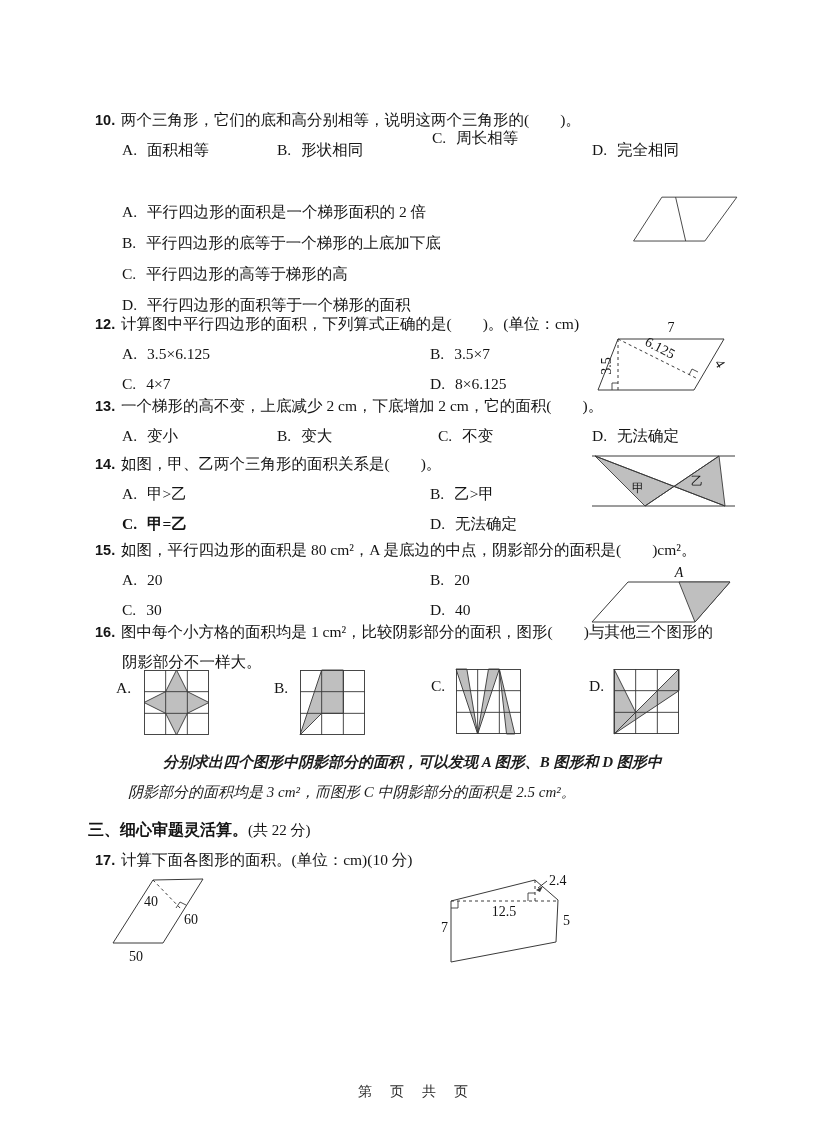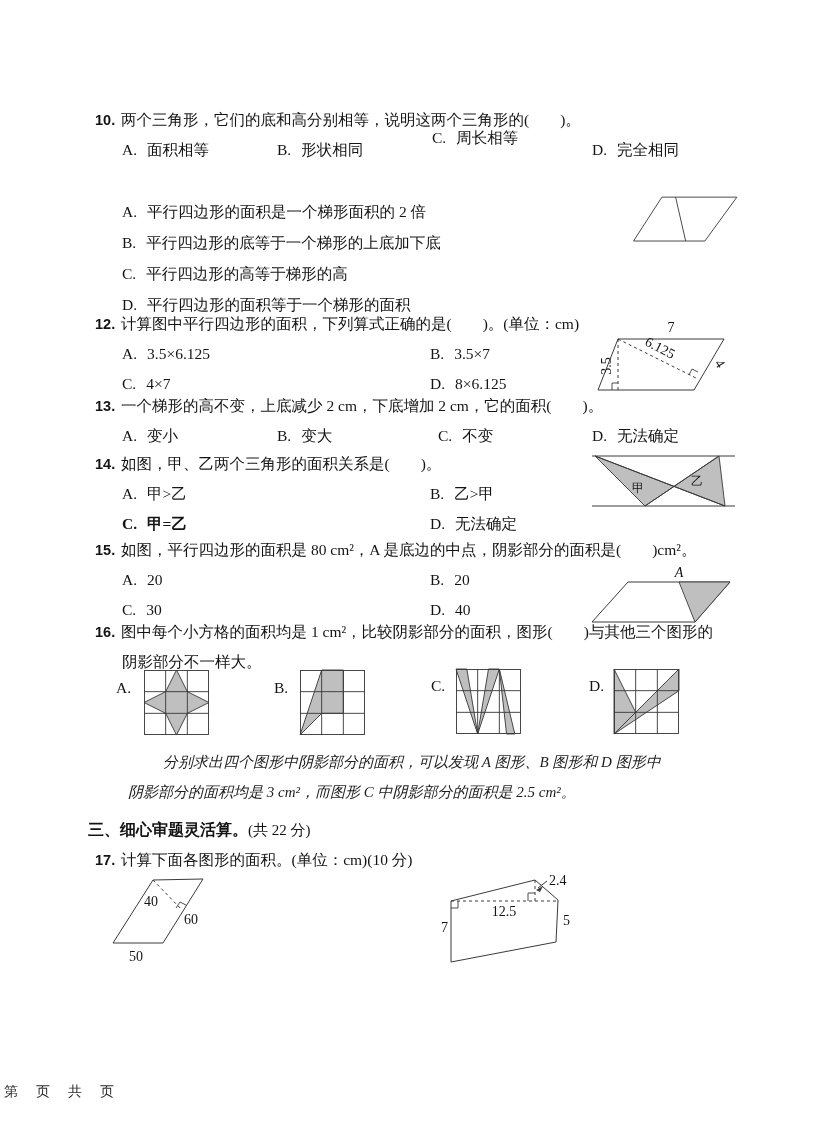--- a/index.html
+++ b/index.html
@@ -9,21 +9,21 @@
   }
   .line { position:absolute; white-space:nowrap; font-size:15.5px; line-height:20px; }
   .qnum {
     display:inline-block; min-width:26px;
     font-family:"Liberation Sans","DejaVu Sans",sans-serif; font-weight:bold; font-size:14.5px;
   }
   .opt-label { margin-right:10px; }
   .analysis { font-style:italic; font-size:15px; color:#1c1c1c; }
   .heading { font-family:"Liberation Sans","DejaVu Sans",sans-serif; font-weight:bold; font-size:16px; }
   .heading .pts { font-family:"Liberation Serif","DejaVu Serif",serif; font-weight:normal; font-size:15px; }
-  .footer { position:absolute; left:4px; right:0; top:1083px; font-size:14px; color:#2a2a2a; letter-spacing:2px; }
+  .footer { position:absolute; left:12px; right:0; top:1083px; text-align:center; font-size:14px; color:#2a2a2a; letter-spacing:2px; }
   svg.fig { position:absolute; overflow:visible; }
   .fig-line  { stroke:#3a3a3a; stroke-width:1; fill:none; }
   .fig-edge  { stroke:#3a3a3a; stroke-width:1; fill:#ffffff; }
   .fig-dash  { stroke:#3a3a3a; stroke-width:1; fill:none; stroke-dasharray:3 3; }
   .fig-mark  { stroke:#3a3a3a; stroke-width:0.9; fill:none; }
   .fig-shade { fill:#bfbfbf; stroke:#3a3a3a; stroke-width:0.9; }
   .grid-line { stroke:#3a3a3a; stroke-width:0.9; fill:none; }
   svg text { font-family:"Liberation Serif","DejaVu Serif",serif; font-size:13px; fill:#141414; }
   svg text.big { font-size:14px; }
   svg text.cjk { font-size:12px; }
@@ -154,21 +154,21 @@
   <svg class="fig" style="left:614px; top:669px;" width="65" height="65" viewBox="0 0 63 63">
     <polygon class="fig-shade" points="0,0 21,42 0,63"></polygon>
     <polygon class="fig-shade" points="0,63 63,0 63,21"></polygon>
     <rect class="grid-line" x="0.5" y="0.5" width="62" height="62"></rect>
     <line class="grid-line" x1="21" y1="0" x2="21" y2="63"></line>
       <line class="grid-line" x1="42" y1="0" x2="42" y2="63"></line>
     <line class="grid-line" x1="0" y1="21" x2="63" y2="21"></line>
       <line class="grid-line" x1="0" y1="42" x2="63" y2="42"></line>
   </svg>
 
-  <div class="line analysis" style="left:163px; top:752px;"><span>分别求出四个图形中阴影部分的面积，可以发现 A 图形、B 图形和 D 图形中</span></div>
+  <div class="line analysis" style="left:163px; top:752px;font-weight:bold;"><span>分别求出四个图形中阴影部分的面积，可以发现 A 图形、B 图形和 D 图形中</span></div>
   <div class="line analysis" style="left:128px; top:782px;"><span>阴影部分的面积均是 3 cm²，而图形 C 中阴影部分的面积是 2.5 cm²。</span></div>
 
   <div class="line heading" style="left:88px; top:820px;">
     <span>三、细心审题灵活算。</span><span class="pts">(共 22 分)</span>
   </div>
 
   <div class="line" style="left:95px; top:850px;">
     <span class="qnum">17.</span><span>计算下面各图形的面积。(单位：cm)(10 分)</span>
   </div>
 

